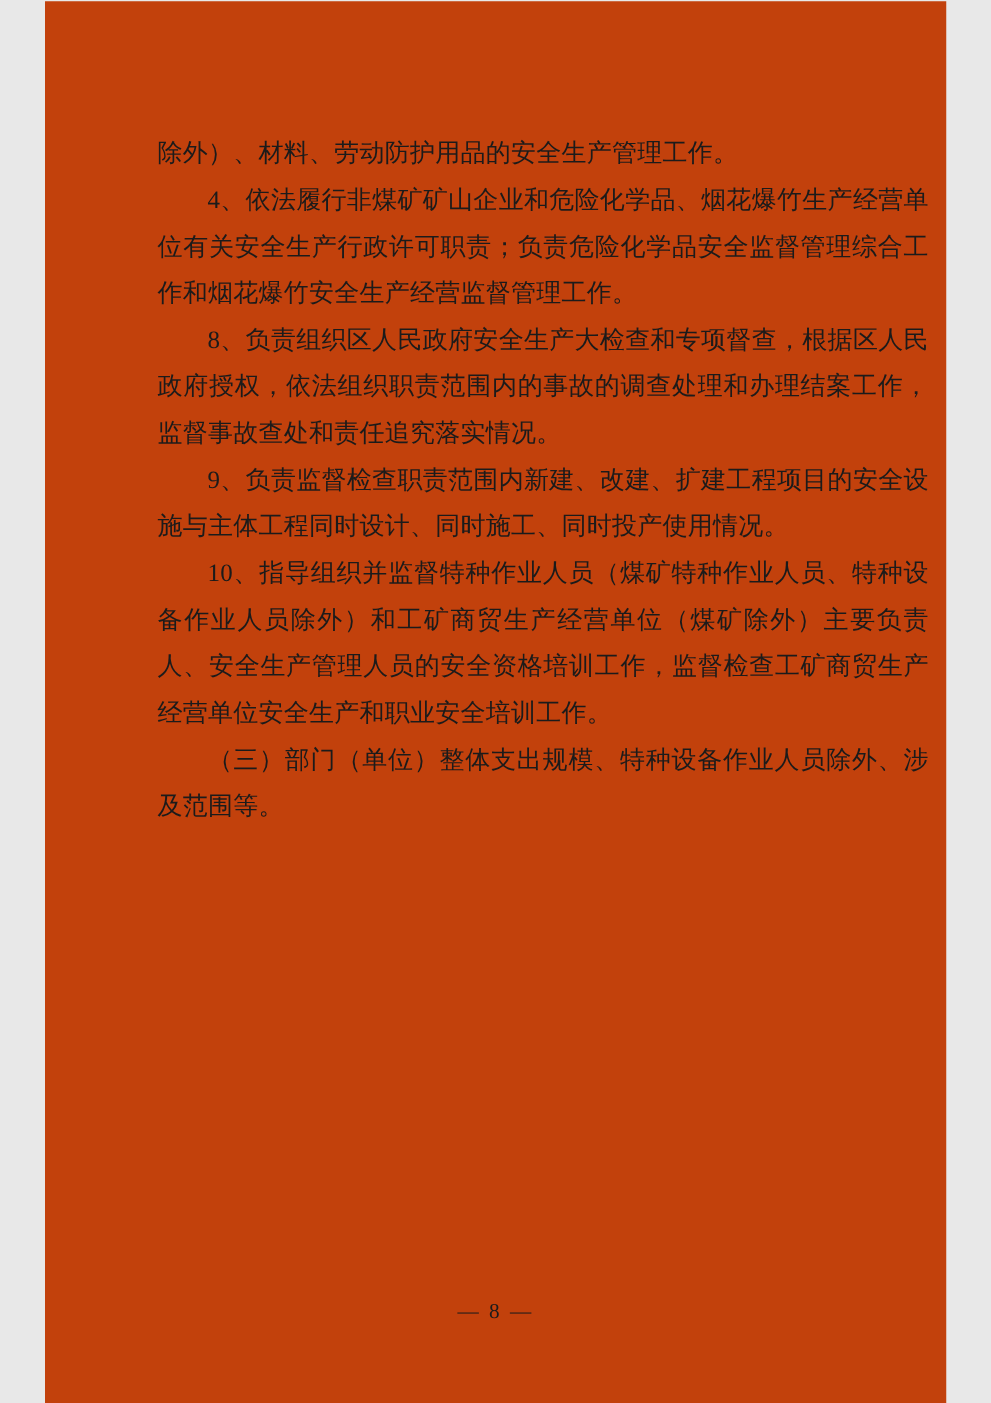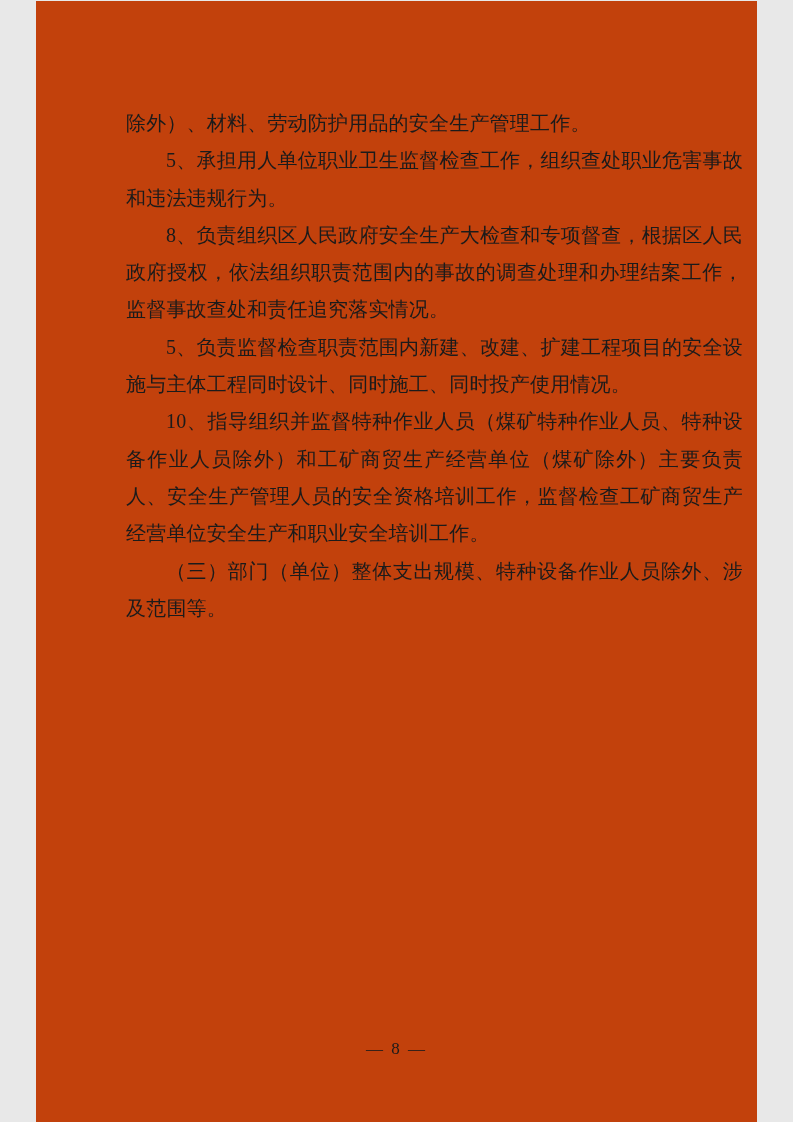--- a/index.html
+++ b/index.html
@@ -46,20 +46,20 @@
     letter-spacing: 2px;
     color: #1b1b1b;
   }
 </style>
 </head>
 <body>
 
 <div class="page">
   <div class="content">
     <p>除外）、材料、劳动防护用品的安全生产管理工作。</p>
-    <p class="indent">5、承担用人单位职业卫生监督检查工作，组织查处职业危害事故和违法违规行为。</p>
+    <p class="indent">4、依法履行非煤矿矿山企业和危险化学品、烟花爆竹生产经营单位有关安全生产行政许可职责；负责危险化学品安全监督管理综合工作和烟花爆竹安全生产经营监督管理工作。</p>
     <p class="indent">8、负责组织区人民政府安全生产大检查和专项督查，根据区人民政府授权，依法组织职责范围内的事故的调查处理和办理结案工作，监督事故查处和责任追究落实情况。</p>
-    <p class="indent">5、负责监督检查职责范围内新建、改建、扩建工程项目的安全设施与主体工程同时设计、同时施工、同时投产使用情况。</p>
+    <p class="indent">9、负责监督检查职责范围内新建、改建、扩建工程项目的安全设施与主体工程同时设计、同时施工、同时投产使用情况。</p>
     <p class="indent">10、指导组织并监督特种作业人员（煤矿特种作业人员、特种设备作业人员除外）和工矿商贸生产经营单位（煤矿除外）主要负责人、安全生产管理人员的安全资格培训工作，监督检查工矿商贸生产经营单位安全生产和职业安全培训工作。</p>
     <p class="indent">（三）部门（单位）整体支出规模、特种设备作业人员除外、涉及范围等。</p>
   </div>
   <div class="page-number">— 8 —</div>
 </div>
 
 </body></html>

